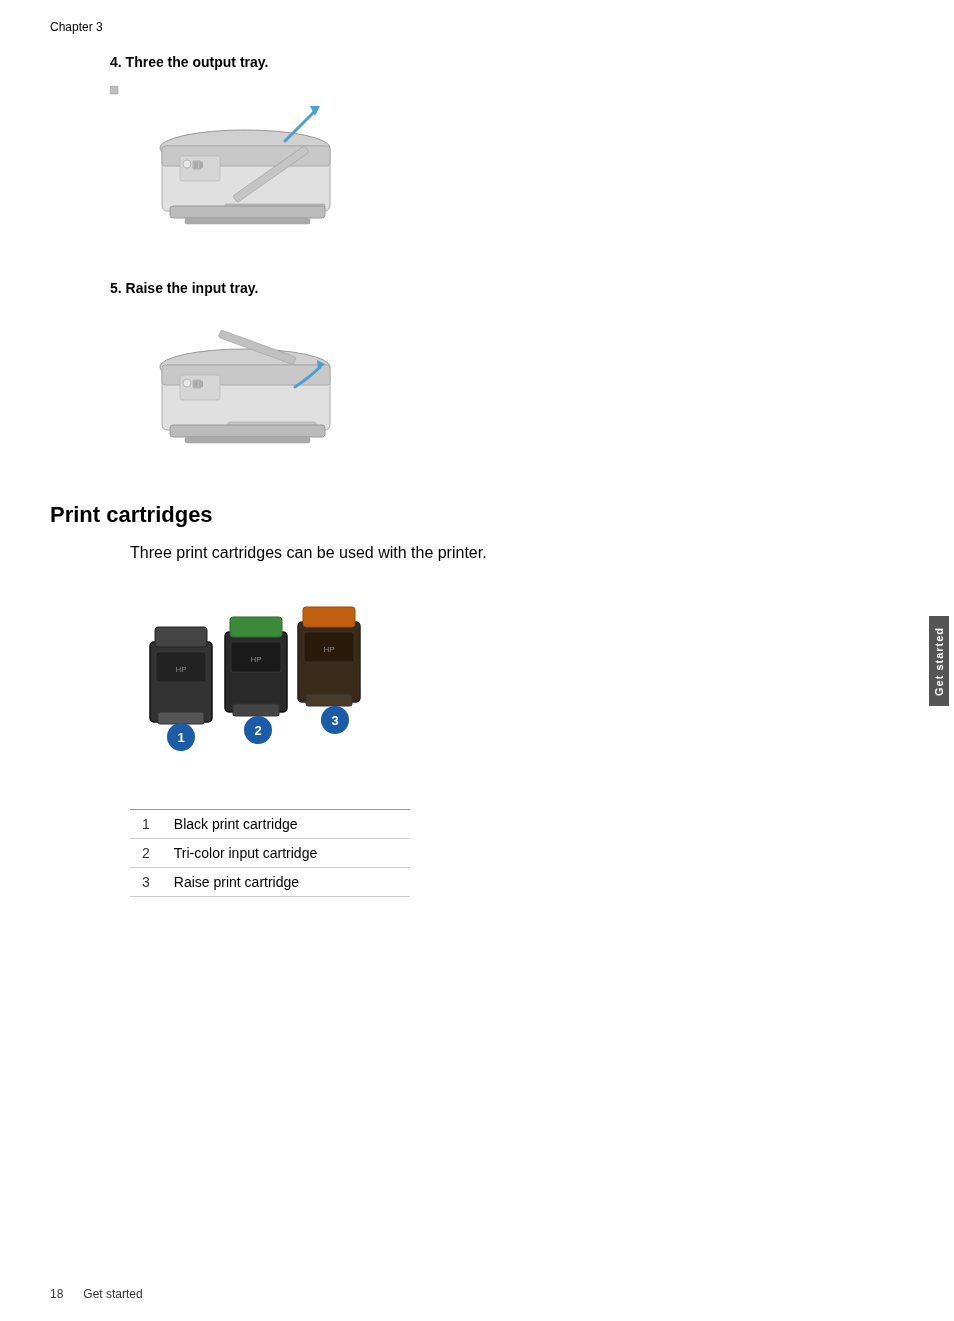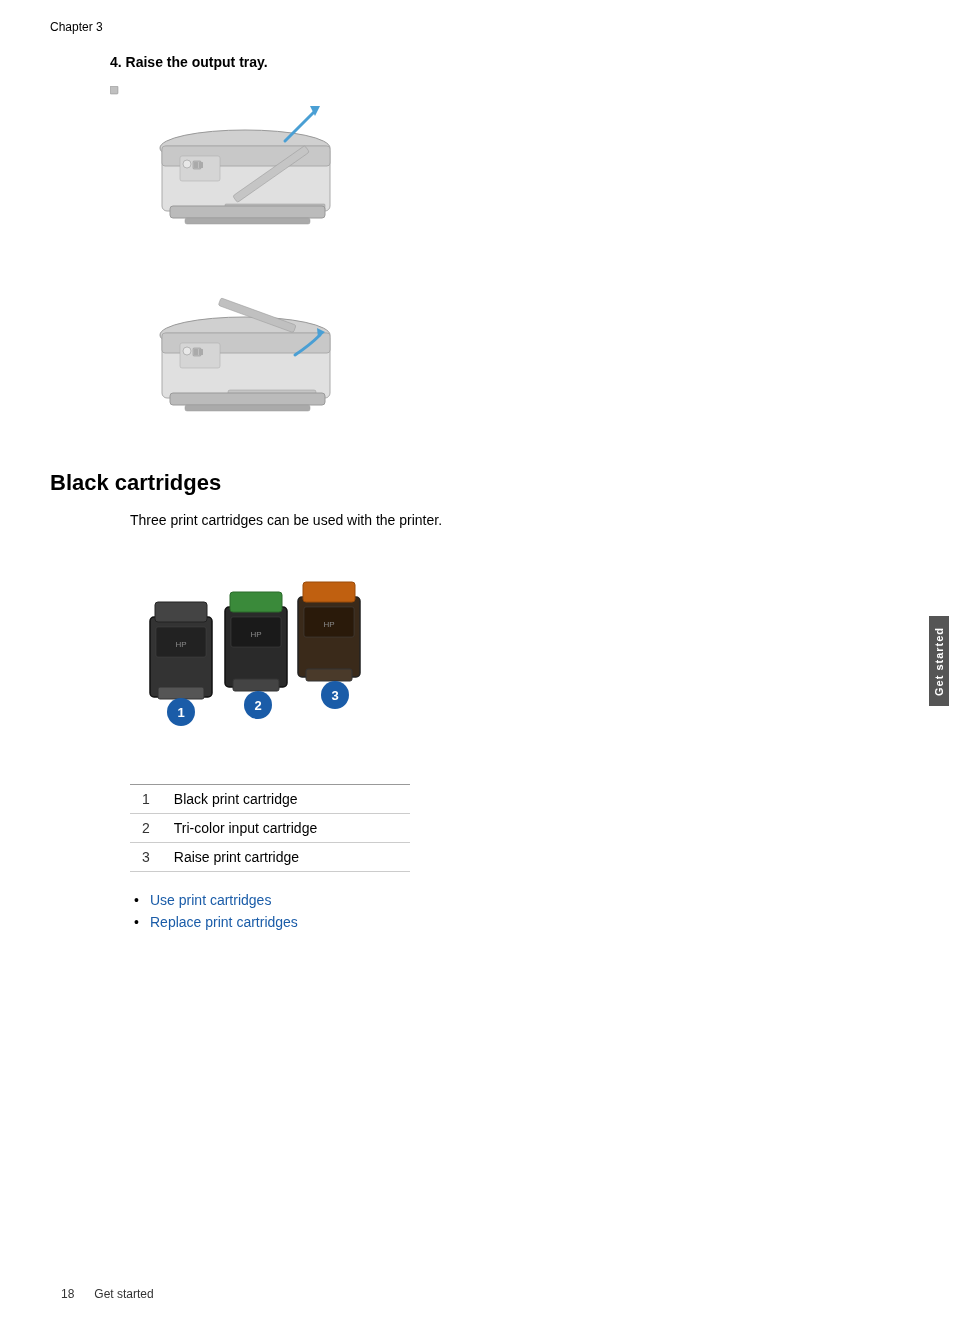--- a/index.html
+++ b/index.html
@@ -56,22 +56,22 @@
     }
 
     .section-title {
       font-size: 22px;
       font-weight: bold;
       margin: 30px 0 16px 0;
     }
 
     .section-intro {
       padding-left: 80px;
-      margin-bottom: 29px;
-      font-size: 14px;
+      margin-bottom: 20px;
+      font-size: 16px;
     }
 
     .cartridges-illustration {
       padding-left: 80px;
       margin-bottom: 24px;
     }
 
     .cartridge-table {
       border-collapse: collapse;
       margin-left: 80px;
@@ -129,21 +129,20 @@
     }
 
     .page-footer {
       position: absolute;
       bottom: 20px;
       left: 50px;
       font-size: 12px;
       color: #333;
       display: flex;
       gap: 20px;
-      margin-left: 11px;
     }
 
     
     .side-tab-container {
       position: absolute;
       right: 0;
       top: 0;
       bottom: 0;
       width: 30px;
       display: flex;
@@ -171,21 +170,21 @@
 
 <div class="page-container">
 
   <div class="main-content">
 
     <div class="chapter-label">Chapter 3</div>
 
     <div class="step-container">
       <div class="step-number">
         <span>4.</span>
-        <span class="step-text">Raise the output tray.</span>
+        <span class="step-text">Three the output tray.</span>
       </div>
 
       <div class="printer-illustration">
         <svg width="240" height="170" viewBox="0 0 240 170">
 
           <ellipse cx="135" cy="62" rx="85" ry="18" fill="#d0d0d0" stroke="#999" stroke-width="1"></ellipse>
           <rect x="52" y="60" width="168" height="65" rx="5" fill="#e0e0e0" stroke="#aaa" stroke-width="1"></rect>
           <rect x="52" y="60" width="168" height="20" rx="3" fill="#c8c8c8" stroke="#aaa" stroke-width="1"></rect>
 
           <rect x="70" y="70" width="40" height="25" rx="2" fill="#d5d5d5" stroke="#aaa" stroke-width="0.5"></rect>
@@ -204,20 +203,24 @@
           <path d="M 175 55 Q 195 35 205 25" stroke="#4a9fd4" stroke-width="3" fill="none" stroke-linecap="round"></path>
           <polygon points="200,20 210,20 205,30" fill="#4a9fd4"></polygon>
 
           <rect x="60" y="120" width="155" height="12" rx="3" fill="#bbb" stroke="#999" stroke-width="1"></rect>
           <rect x="75" y="132" width="125" height="6" rx="2" fill="#aaa" stroke="#999" stroke-width="0.5"></rect>
         </svg>
       </div>
     </div>
 
     <div class="step-container">
+      <div class="step-number">
+        <span>5.</span>
+        <span class="step-text">Raise the input tray.</span>
+      </div>
 
       <div class="printer-illustration">
         <svg width="240" height="160" viewBox="0 0 240 160">
 
           <ellipse cx="135" cy="55" rx="85" ry="18" fill="#d0d0d0" stroke="#999" stroke-width="1"></ellipse>
           <rect x="52" y="53" width="168" height="65" rx="5" fill="#e0e0e0" stroke="#aaa" stroke-width="1"></rect>
           <rect x="52" y="53" width="168" height="20" rx="3" fill="#c8c8c8" stroke="#aaa" stroke-width="1"></rect>
 
           <rect x="70" y="63" width="40" height="25" rx="2" fill="#d5d5d5" stroke="#aaa" stroke-width="0.5"></rect>
           <circle cx="77" cy="71" r="4" fill="#e8e8e8" stroke="#888" stroke-width="0.5"></circle>
@@ -234,21 +237,21 @@
           <path d="M 185 75 Q 200 65 210 55" stroke="#4a9fd4" stroke-width="3" fill="none" stroke-linecap="round"></path>
           <polygon points="207,48 215,52 208,58" fill="#4a9fd4"></polygon>
 
           <rect x="60" y="113" width="155" height="12" rx="3" fill="#bbb" stroke="#999" stroke-width="1"></rect>
           <rect x="75" y="125" width="125" height="6" rx="2" fill="#aaa" stroke="#999" stroke-width="0.5"></rect>
         </svg>
       </div>
     </div>
 
     <div>
-      <h2 class="section-title">Black cartridges</h2>
+      <h2 class="section-title">Print cartridges</h2>
 
       <p class="section-intro">Three print cartridges can be used with the printer.</p>
 
       <div class="cartridges-illustration">
         <svg width="260" height="200" viewBox="0 0 260 200">
 
           <g>
 
             <rect x="20" y="60" width="62" height="80" rx="4" fill="#333333" stroke="#111" stroke-width="1.5"></rect>
 
@@ -306,28 +309,20 @@
             <td>Tri-color input cartridge</td>
           </tr>
           <tr>
             <td>3</td>
             <td>Raise print cartridge</td>
           </tr>
         </tbody>
       </table>
 
 
-      <ul class="links-list">
-        <li>
-          <a href="#">Use print cartridges</a>
-        </li>
-        <li>
-          <a href="#">Replace print cartridges</a>
-        </li>
-      </ul>
     </div>
 
   </div>
 
   <div class="side-tab-container">
     <div class="side-tab-label">Get started</div>
   </div>
 
 </div>
 

